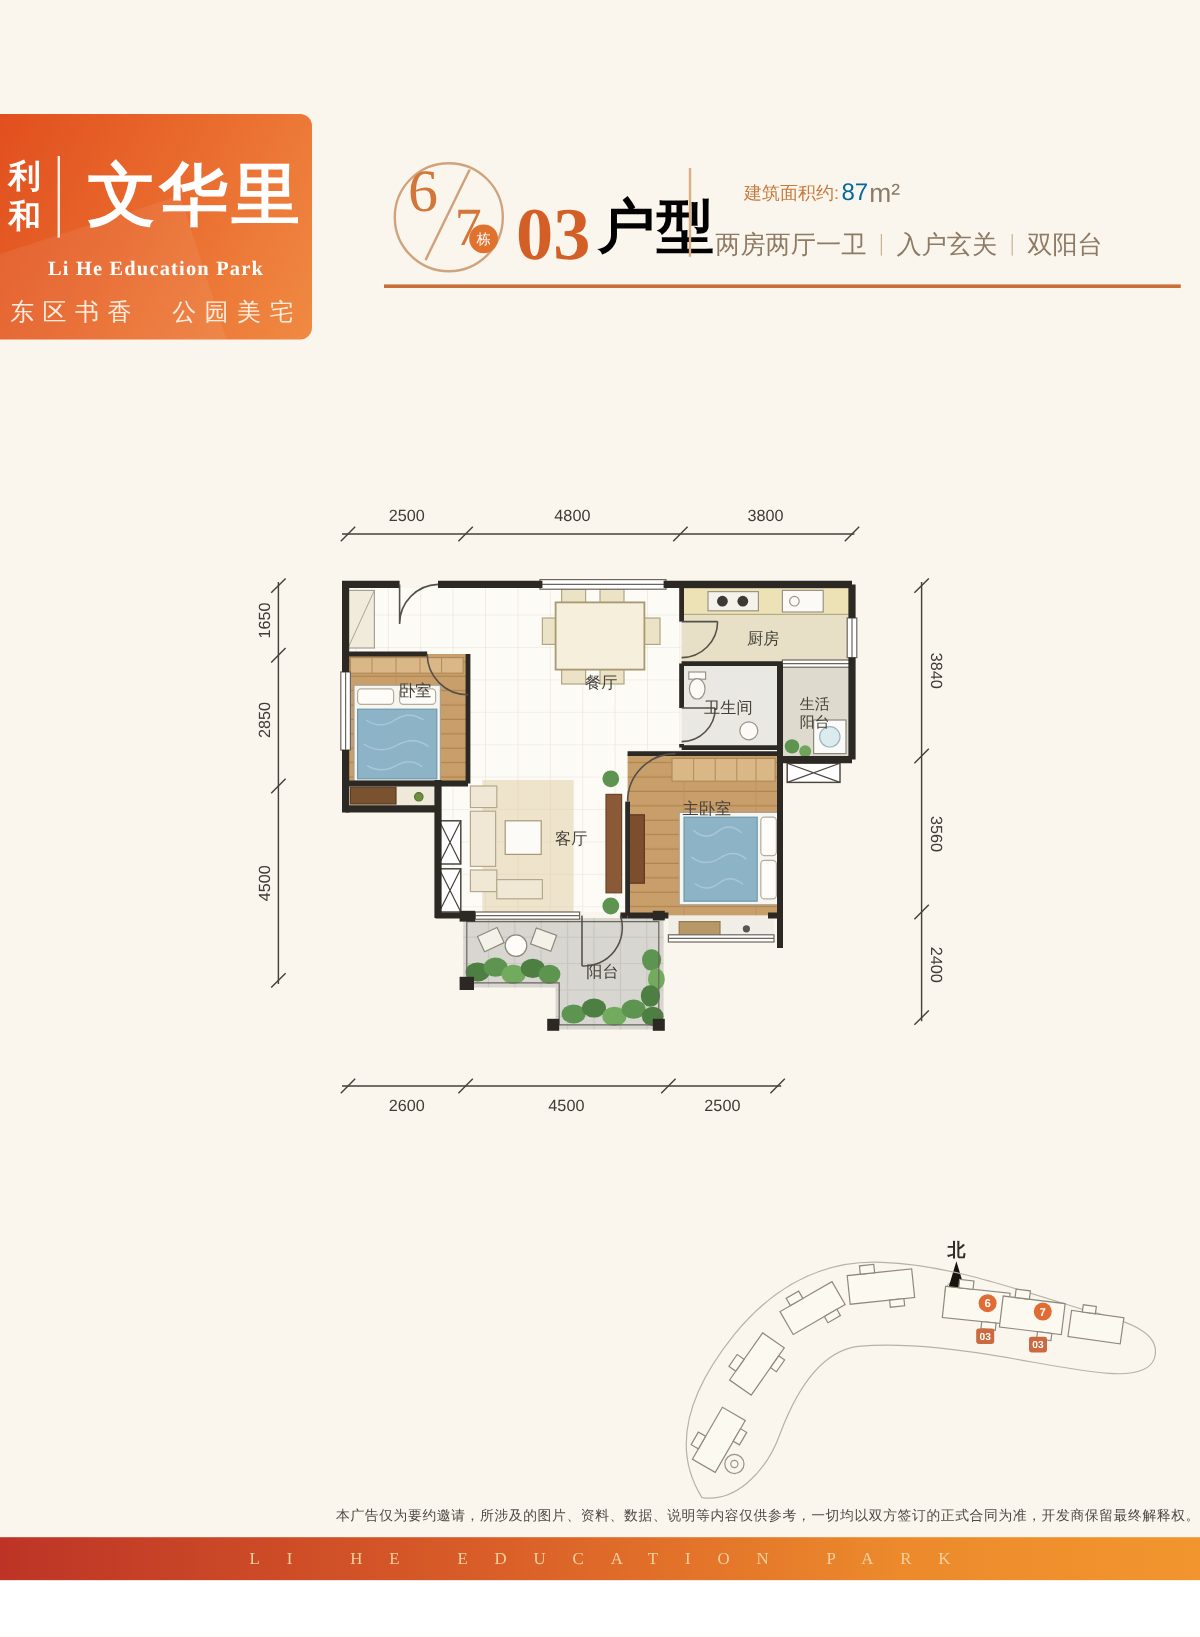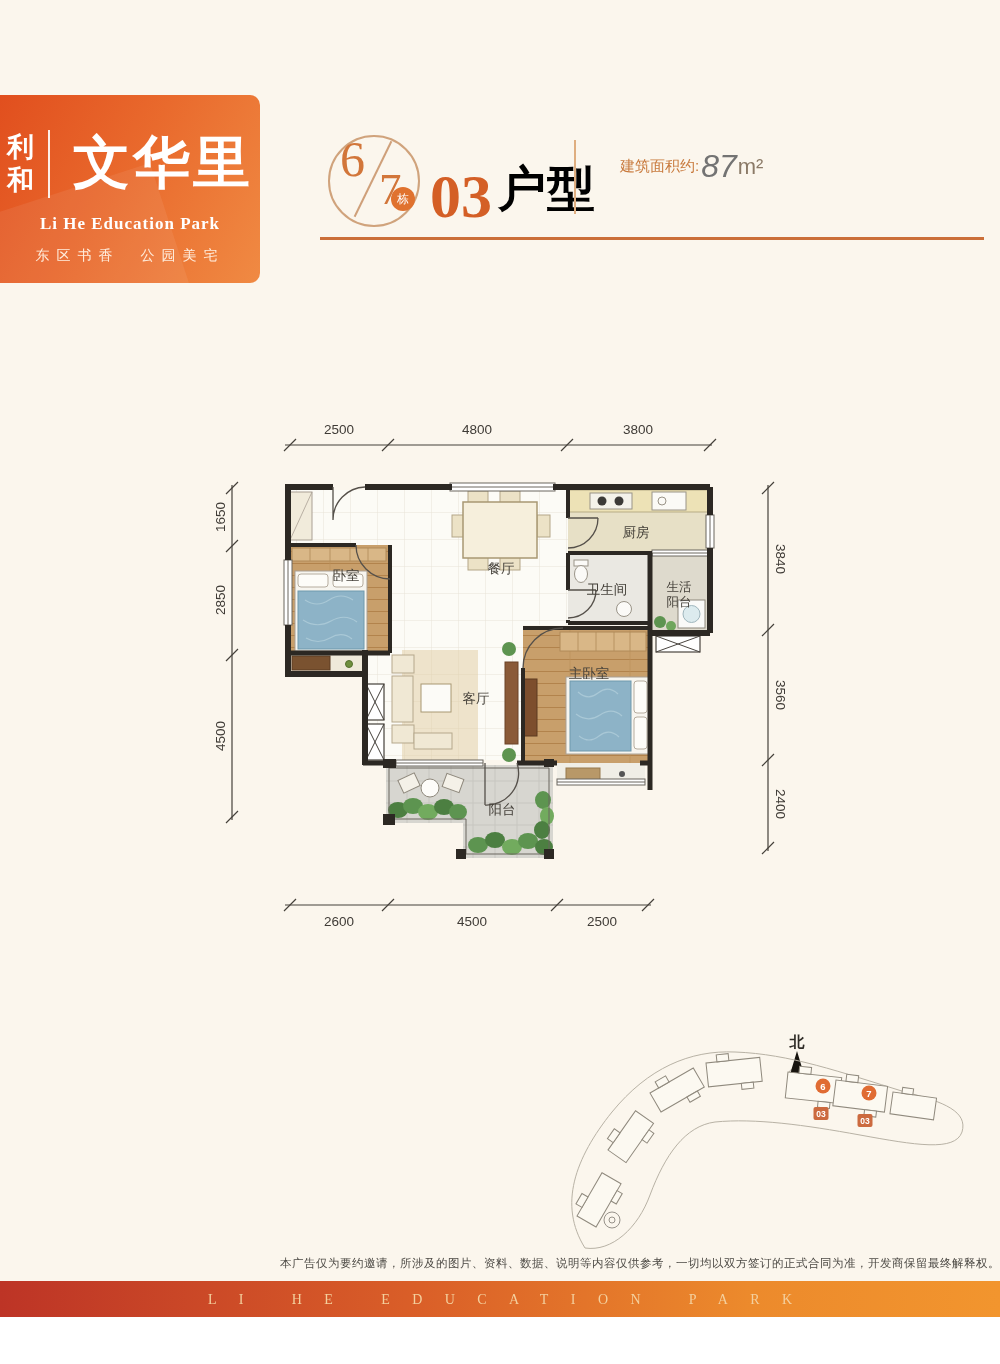--- a/index.html
+++ b/index.html
@@ -10,35 +10,35 @@
         background:linear-gradient(118deg,#e14f1e 0%,#e96a2d 48%,#f08a43 100%);
         border-radius:0 10px 10px 0;overflow:hidden;}
   .logo:before{content:"";position:absolute;left:-40px;bottom:-70px;width:220px;height:160px;
         background:rgba(255,255,255,.07);transform:rotate(-18deg);}
   .logo-row{position:relative;display:flex;align-items:center;justify-content:center;margin-top:30px;}
   .logo-vert{display:flex;flex-direction:column;font-size:27px;font-weight:700;line-height:1.2;letter-spacing:1px;}
   .logo-div{width:2px;height:68px;background:rgba(255,255,255,.9);margin:0 13px;}
   .logo-main{font-size:57px;font-weight:700;letter-spacing:3px;margin-left:10px;}
   .logo-en{position:relative;text-align:center;font-family:"Liberation Serif",serif;font-weight:700;
         font-size:17px;margin-top:12px;letter-spacing:1px;}
-  .logo-cn{position:relative;text-align:center;font-size:14px;letter-spacing:7px;margin-top:13px;color:#ffeede;}
+  .logo-cn{position:relative;text-align:center;font-size:20px;letter-spacing:7px;margin-top:13px;color:#ffeede;}
   
   .circle{position:absolute;left:328px;top:135px;width:88px;height:88px;border:2px solid #d0a37c;border-radius:50%;}
   .num6{position:absolute;left:340px;top:130px;font-family:"Liberation Serif",serif;font-size:50px;color:#d2763a;}
   .num7{position:absolute;left:379px;top:163px;font-family:"Liberation Serif",serif;font-size:45px;color:#d2763a;}
   .slash{position:absolute;left:372px;top:137px;width:2px;height:84px;background:#cfa07a;transform:rotate(26deg);}
   .badge{position:absolute;left:391px;top:187px;width:24px;height:24px;border-radius:50%;background:#e0722e;
         color:#fff;font-size:12px;line-height:24px;text-align:center;}
   .unit-title{position:absolute;left:430px;top:142px;display:flex;align-items:flex-end;height:82px;}
   .unit-code{font-family:"Liberation Serif",serif;font-weight:700;font-size:62px;line-height:.88;color:#d45f26;}
   .unit-suffix{font-size:48px;font-weight:700;color:#000000;margin:0 0 3px 6px;letter-spacing:1px;}
   .vdiv{position:absolute;left:574px;top:140px;width:2px;height:74px;background:#dfae80;}
   .area-row{position:absolute;left:596px;top:148px;display:flex;align-items:center;margin-left:24px;}
   .area-label{font-size:15px;color:#c8793c;}
-  .area-num{font-size:32px;color:#737373;margin-left:2px;font-style:italic;}
+  .area-num{font-size:20px;color:#0369a1;margin-left:2px;}
   .area-unit{font-size:22px;color:#8b7a67;margin-left:1px;}
   .feat-row{position:absolute;left:596px;top:190px;font-size:21px;color:#8e7b65;white-space:nowrap;}
   .feat-sep{display:inline-block;width:1px;height:18px;background:#c9b193;margin:0 12px;vertical-align:-2px;}
   .hrule{position:absolute;left:320px;top:237px;width:664px;height:3px;background:#cb6f39;}
   
   .floorplan{position:absolute;left:170px;top:415px;}
   .siteplan{position:absolute;left:555px;top:1015px;}
   
   .disclaimer{position:absolute;left:0;top:1256px;width:100%;text-align:right;font-size:11.5px;
         color:#4d4a45;letter-spacing:.5px;}
@@ -79,20 +79,23 @@
   </div>
 
   <div class="vdiv"></div>
 
   <div class="area-row">
     <span class="area-label">建筑面积约:</span>
     <span class="area-num">87</span>
     <span class="area-unit">m²</span>
   </div>
 
+  <div class="feat-row">
+    <span>两房两厅一卫</span><span class="feat-sep"></span><span>入户玄关</span><span class="feat-sep"></span><span>双阳台</span>
+  </div>
 
   <div class="hrule"></div>
 
   <svg class="floorplan" width="650" height="535" viewBox="170 415 650 535">
     <defs>
       <pattern id="tile" width="27" height="27" patternUnits="userSpaceOnUse">
         <rect width="27" height="27" fill="#fcfbf6"></rect>
         <path d="M27,0 V27 M0,27 H27" stroke="#e9e4d8" stroke-width="1" fill="none"></path>
       </pattern>
       <pattern id="wood" width="60" height="12" patternUnits="userSpaceOnUse">

